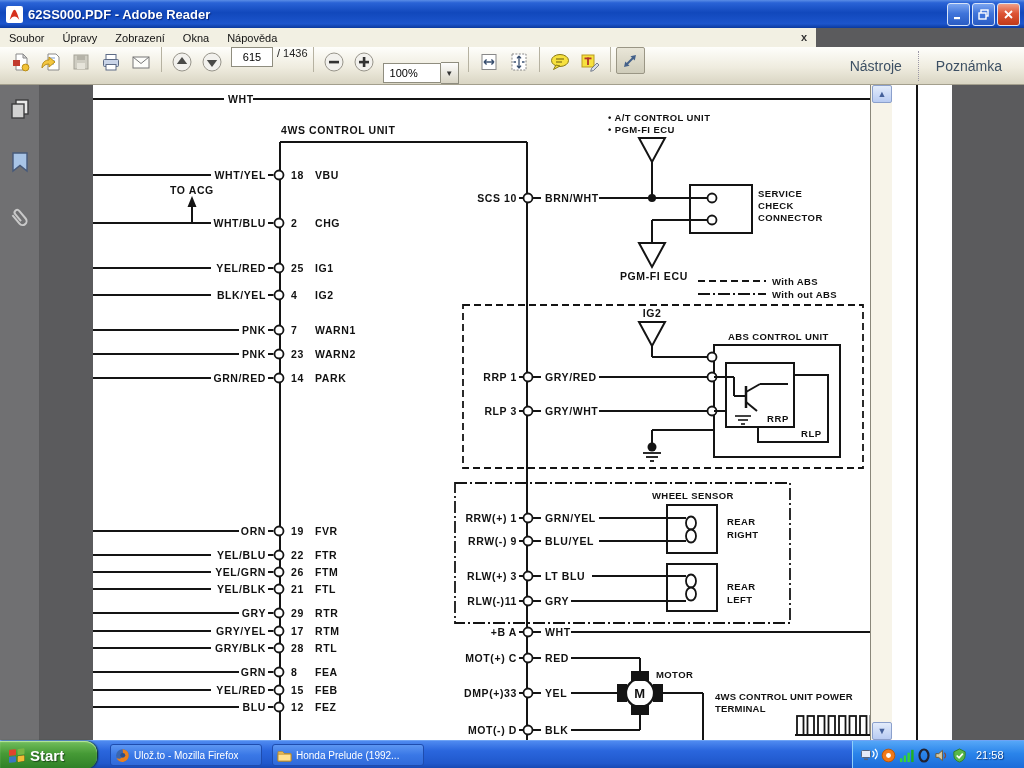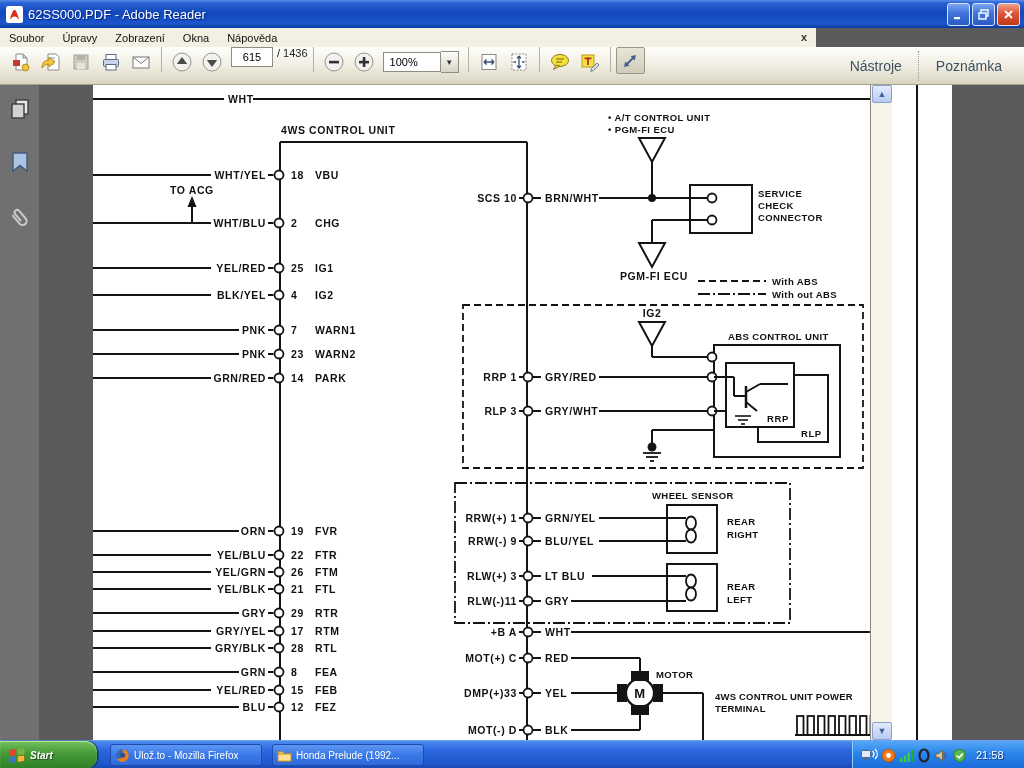--- a/index.html
+++ b/index.html
@@ -4,21 +4,21 @@
 <style>
   html,body{margin:0;padding:0}
   body{width:1024px;height:768px;overflow:hidden;position:relative;
        font-family:"Liberation Sans",sans-serif;background:#5b5b5d;user-select:none}
 
   
   .titlebar{position:absolute;left:0;top:0;width:1024px;height:28px;
     background:linear-gradient(180deg,#5a8de6 0%,#2a63d6 10%,#1148bc 45%,#1c55cc 85%,#0b3a9e 100%);
     display:flex;align-items:center;color:#fff}
   .titlebar .appicon{margin:0 5px 0 6px;width:17px;height:17px}
-  .titlebar .title{font-size:13px;font-weight:normal;text-shadow:1px 1px 1px #00227a}
+  .titlebar .title{font-size:13px;font-weight:bold;text-shadow:1px 1px 1px #00227a}
   .winbtns{margin-left:auto;display:flex;gap:2px;padding-right:4px}
   .wbtn{width:21px;height:21px;border-radius:3px;border:1px solid #d8e4f8;
     background:linear-gradient(180deg,#7ba5f0 0%,#3f74da 45%,#2a5cc4 100%);
     display:flex;align-items:center;justify-content:center}
   .wbtn.close{background:linear-gradient(180deg,#f0a088 0%,#dd5536 45%,#c03a18 100%)}
 
   
   .menubar{position:absolute;left:0;top:28px;width:816px;height:19px;background:#f2f0e3;
     border-bottom:1px solid #d9d5c3;display:flex;align-items:center;font-size:11px;color:#111}
   .menuitem{padding:2px 9px;cursor:default}
@@ -26,21 +26,21 @@
 
   
   .toolbar{position:absolute;left:0;top:47px;width:1024px;height:38px;
     background:linear-gradient(180deg,#fefefb 0%,#efecdf 55%,#d9d5c3 100%);
     border-bottom:1px solid #a39f8d;display:flex;align-items:flex-start;padding:0 6px;box-sizing:border-box}
   .tbtn{width:30px;height:30px;display:flex;align-items:center;justify-content:center;flex:0 0 auto}
   .tsep{width:1px;height:25px;background:#b6b2a1;margin:0 5px;flex:0 0 auto}
   .pagefield{width:40px;height:18px;background:#fff;border:1px solid #8f8d7f;font-size:11px;
     text-align:center;line-height:18px;color:#000;margin:0 4px;flex:0 0 auto}
   .pagetotal{font-size:11px;color:#222;flex:0 0 auto}
-  .zoomcombo{display:flex;align-items:center;margin:4px 4px;flex:0 0 auto}
+  .zoomcombo{display:flex;align-items:center;margin:15px 4px;flex:0 0 auto}
   .zoomfield{width:50px;height:18px;background:#fff;border:1px solid #8f8d7f;font-size:11px;
     line-height:18px;padding-left:6px;color:#000}
   .zoomdrop{width:17px;height:20px;border:1px solid #8f8d7f;border-left:none;
     background:linear-gradient(#fdfdfd,#d8d4c4);display:flex;align-items:center;justify-content:center;
     font-size:8px;color:#333}
   .fsbtn{width:27px;height:25px;border:1px solid #9a9685;border-radius:2px;
     background:linear-gradient(#e9e6d8,#cfccba);display:flex;align-items:center;justify-content:center;flex:0 0 auto}
   .tb-right{margin-left:auto;display:flex;align-items:center;height:100%}
   .tb-label{font-size:14px;color:#3d5064;padding:0 16px;cursor:default}
   .dotsep{width:1px;height:30px;border-left:1px dotted #9b97a6}
@@ -59,21 +59,21 @@
   .sbtn.up{top:0}.sbtn.down{bottom:0}
 
   
   .taskbar{position:absolute;left:0;top:740px;width:1024px;height:28px;
     background:linear-gradient(180deg,#4f8af0 0%,#2a66dd 35%,#2058cc 80%,#1646ae 100%);
     border-top:1px solid #6ea3f5}
   .startbtn{position:absolute;left:0;top:0;width:97px;height:28px;border-radius:0 12px 12px 0;
     background:linear-gradient(180deg,#74bf5e 0%,#469a36 45%,#2e7f26 100%);
     box-shadow:inset 0 1px 1px #b8e6a0, 1px 0 2px #0a2a10;
     display:flex;align-items:center;gap:4px;padding-left:8px;box-sizing:border-box}
-  .startbtn .startlabel{color:#fff;font-size:10px;font-weight:bold;font-style:italic;text-shadow:1px 1px 1px #1c4a18}
+  .startbtn .startlabel{color:#fff;font-size:15px;font-weight:bold;text-shadow:1px 1px 1px #1c4a18}
   .task{position:absolute;top:3px;height:22px;border-radius:3px;border:1px solid #1e4cae;
     background:linear-gradient(180deg,#5d96f2 0%,#3a78e6 50%,#2f6ada 100%);
     color:#fff;font-size:10px;display:flex;align-items:center;gap:4px;padding:0 4px;box-sizing:border-box;
     white-space:nowrap;overflow:hidden}
   .task.active{background:linear-gradient(180deg,#2353b8 0%,#1c49ab 100%);box-shadow:inset 1px 1px 2px #10307a}
   .task .tlabel{overflow:hidden;text-overflow:ellipsis}
   .tray{position:absolute;right:0;top:0;width:172px;height:28px;
     background:linear-gradient(180deg,#56a7f7 0%,#2a84ea 45%,#1a6ad8 100%);
     border-left:1px solid #8fd0fa;display:flex;align-items:center;gap:3px;padding-left:8px;box-sizing:border-box}
   .tray .clock{color:#fff;font-size:11px;margin-left:6px;text-shadow:1px 1px 1px #0a3a80}

